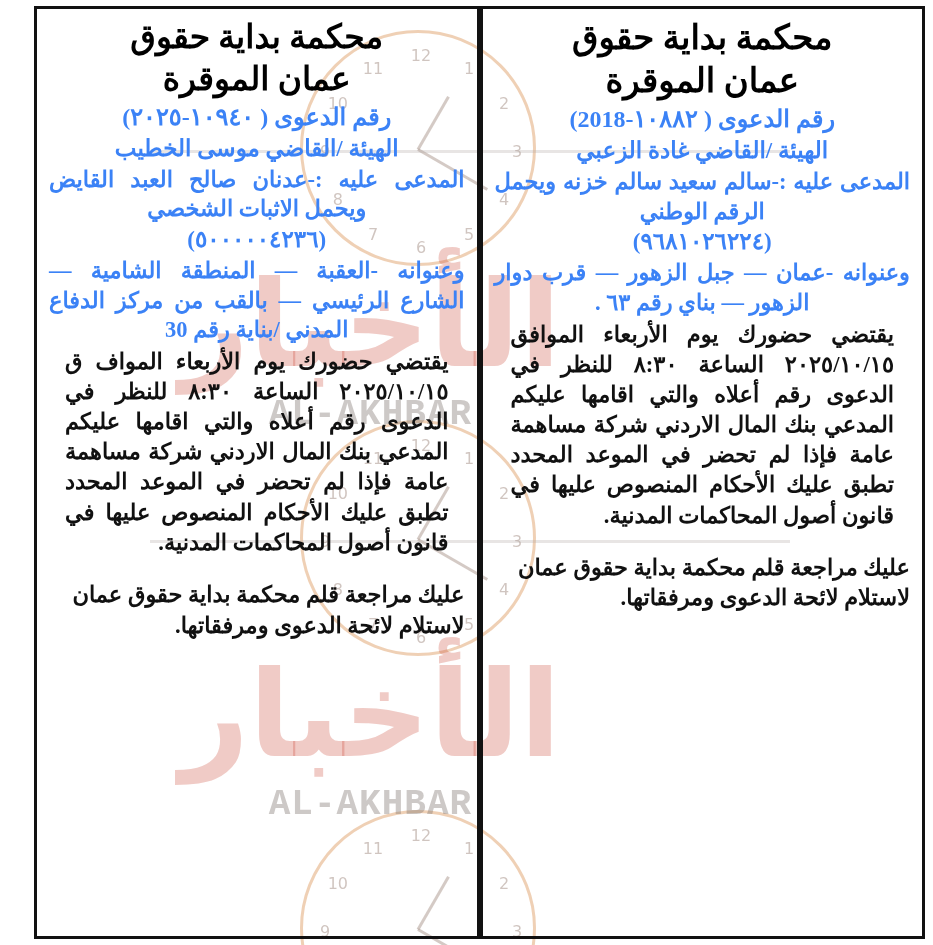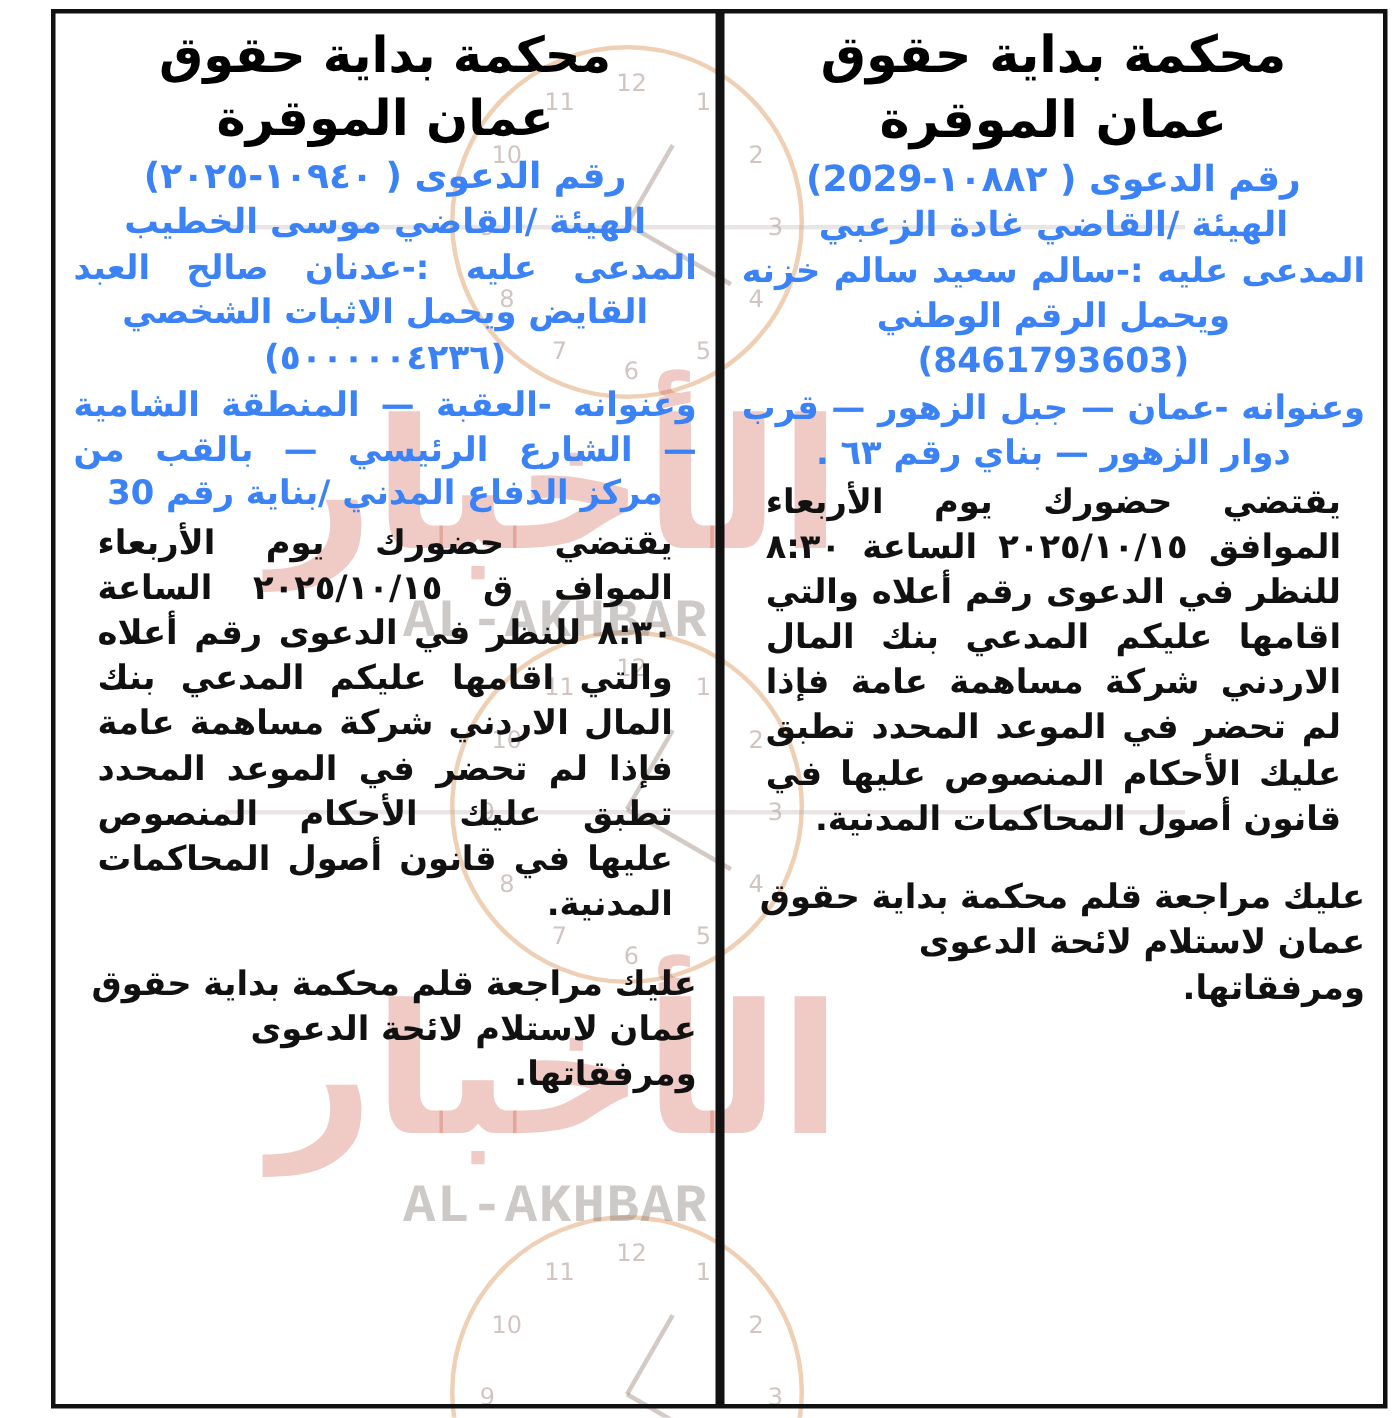--- a/index.html
+++ b/index.html
@@ -70,20 +70,21 @@
   .page {
     position: relative;
     z-index: 2;
     display: flex;
     flex-direction: row-reverse;
     justify-content: space-between;
     width: 907px;
     height: 945px;
     box-sizing: border-box;
     padding: 6px 8px;
+    font-family: Liberation Serif, serif;
   }
   .notice {
     width: 452px;
     box-sizing: border-box;
     border: 3px solid #111;
     padding: 6px 12px 4px 12px;
     background: transparent;
     text-align: center;
     direction: rtl;
   }
@@ -202,24 +203,24 @@
       <p>يقتضي حضورك يوم الأربعاء المواف ق ٢٠٢٥/١٠/١٥ الساعة ٨:٣٠ للنظر في الدعوى رقم أعلاه والتي اقامها عليكم المدعي بنك المال الاردني شركة مساهمة عامة فإذا لم تحضر في الموعد المحدد تطبق عليك الأحكام المنصوص عليها في قانون أصول المحاكمات المدنية.</p>
     </div>
     <div class="tail-block">
       <p>عليك مراجعة قلم محكمة بداية حقوق عمان لاستلام لائحة الدعوى ومرفقاتها.</p>
     </div>
   </div>
 
   <div class="notice left-col">
     <div class="notice-title">محكمة بداية حقوق</div>
     <div class="notice-title">عمان الموقرة</div>
-    <div class="line case-no">رقم الدعوى ( ١٠٨٨٢-2029)</div>
+    <div class="line case-no">رقم الدعوى ( ١٠٨٨٢-2018)</div>
     <div class="line">الهيئة /القاضي غادة الزعبي</div>
     <div class="line justify">المدعى عليه :-سالم سعيد سالم خزنه ويحمل الرقم الوطني</div>
-    <div class="line">(8461793603)</div>
+    <div class="line">(٩٦٨١٠٢٦٢٢٤)</div>
     <div class="line justify">وعنوانه -عمان — جبل الزهور — قرب دوار الزهور — بناي رقم ٦٣ .</div>
     <div class="body-block">
       <p>يقتضي حضورك يوم الأربعاء الموافق ٢٠٢٥/١٠/١٥ الساعة ٨:٣٠ للنظر في الدعوى رقم أعلاه والتي اقامها عليكم المدعي بنك المال الاردني شركة مساهمة عامة فإذا لم تحضر في الموعد المحدد تطبق عليك الأحكام المنصوص عليها في قانون أصول المحاكمات المدنية.</p>
     </div>
     <div class="tail-block">
       <p>عليك مراجعة قلم محكمة بداية حقوق عمان لاستلام لائحة الدعوى ومرفقاتها.</p>
     </div>
   </div>
 
 </div>

